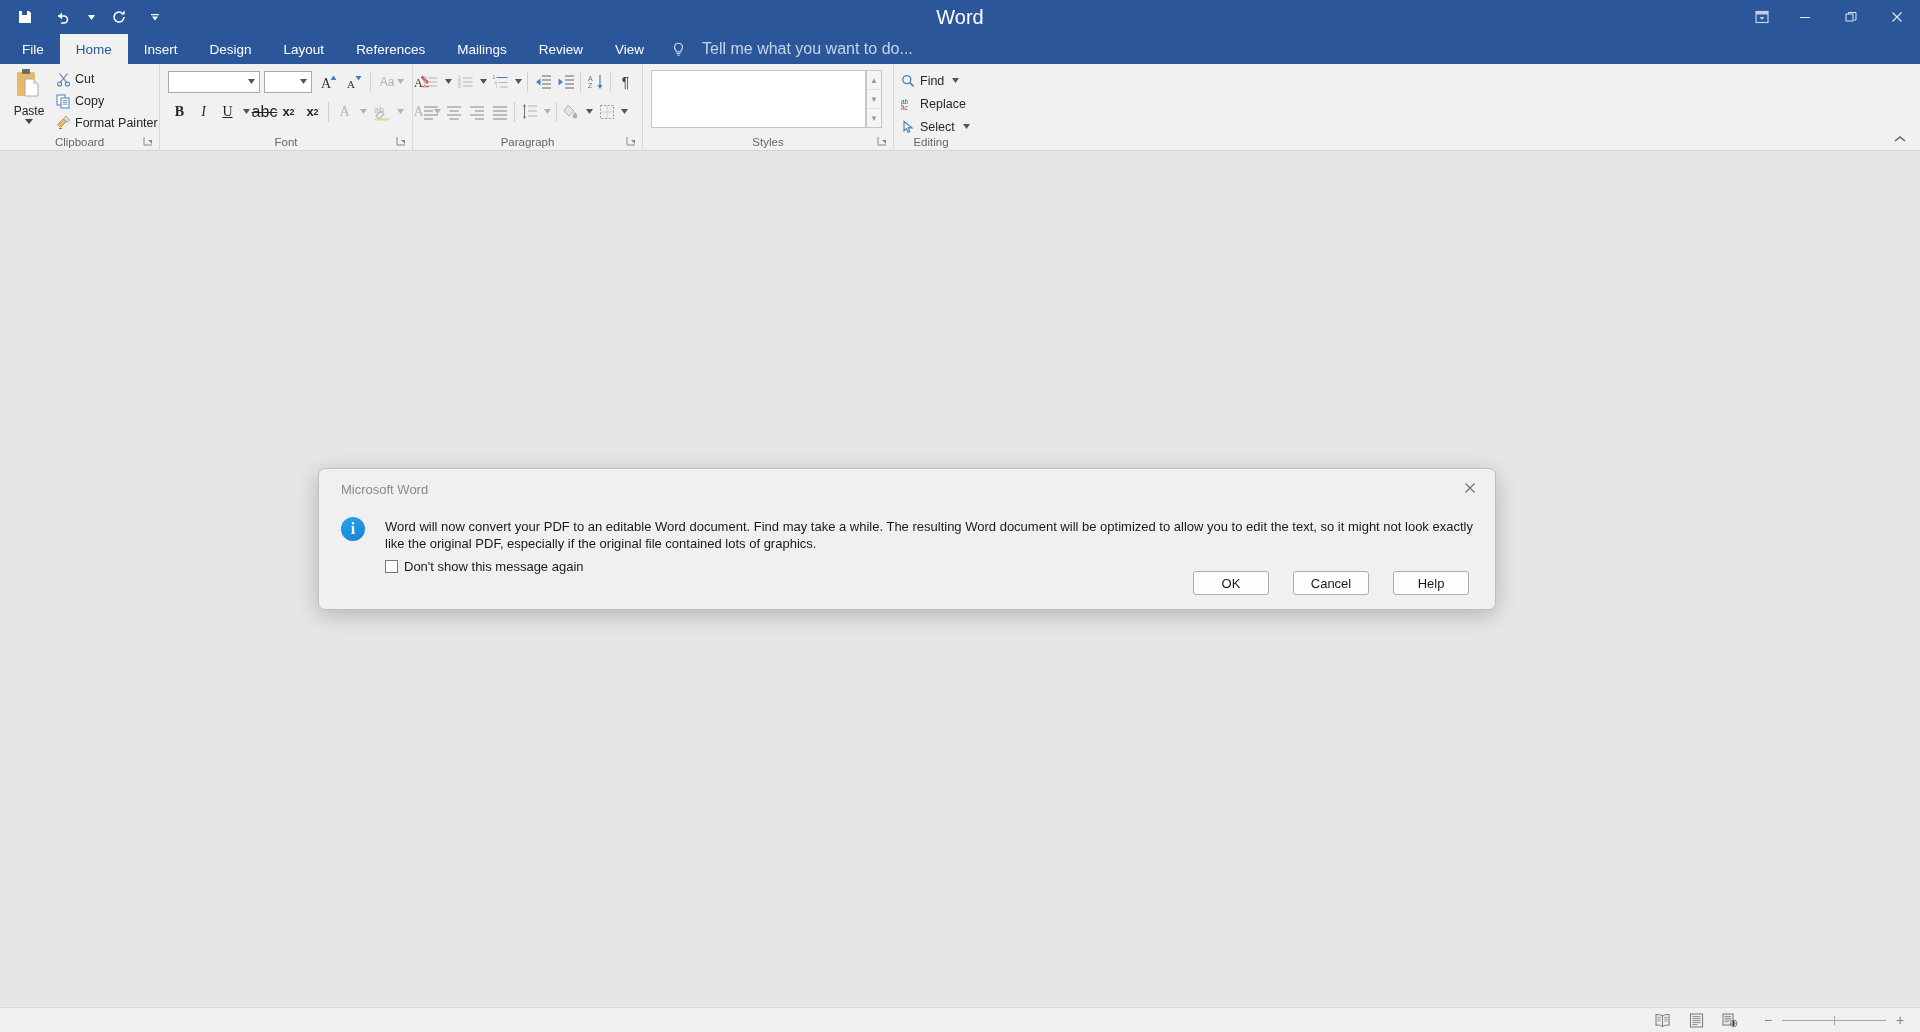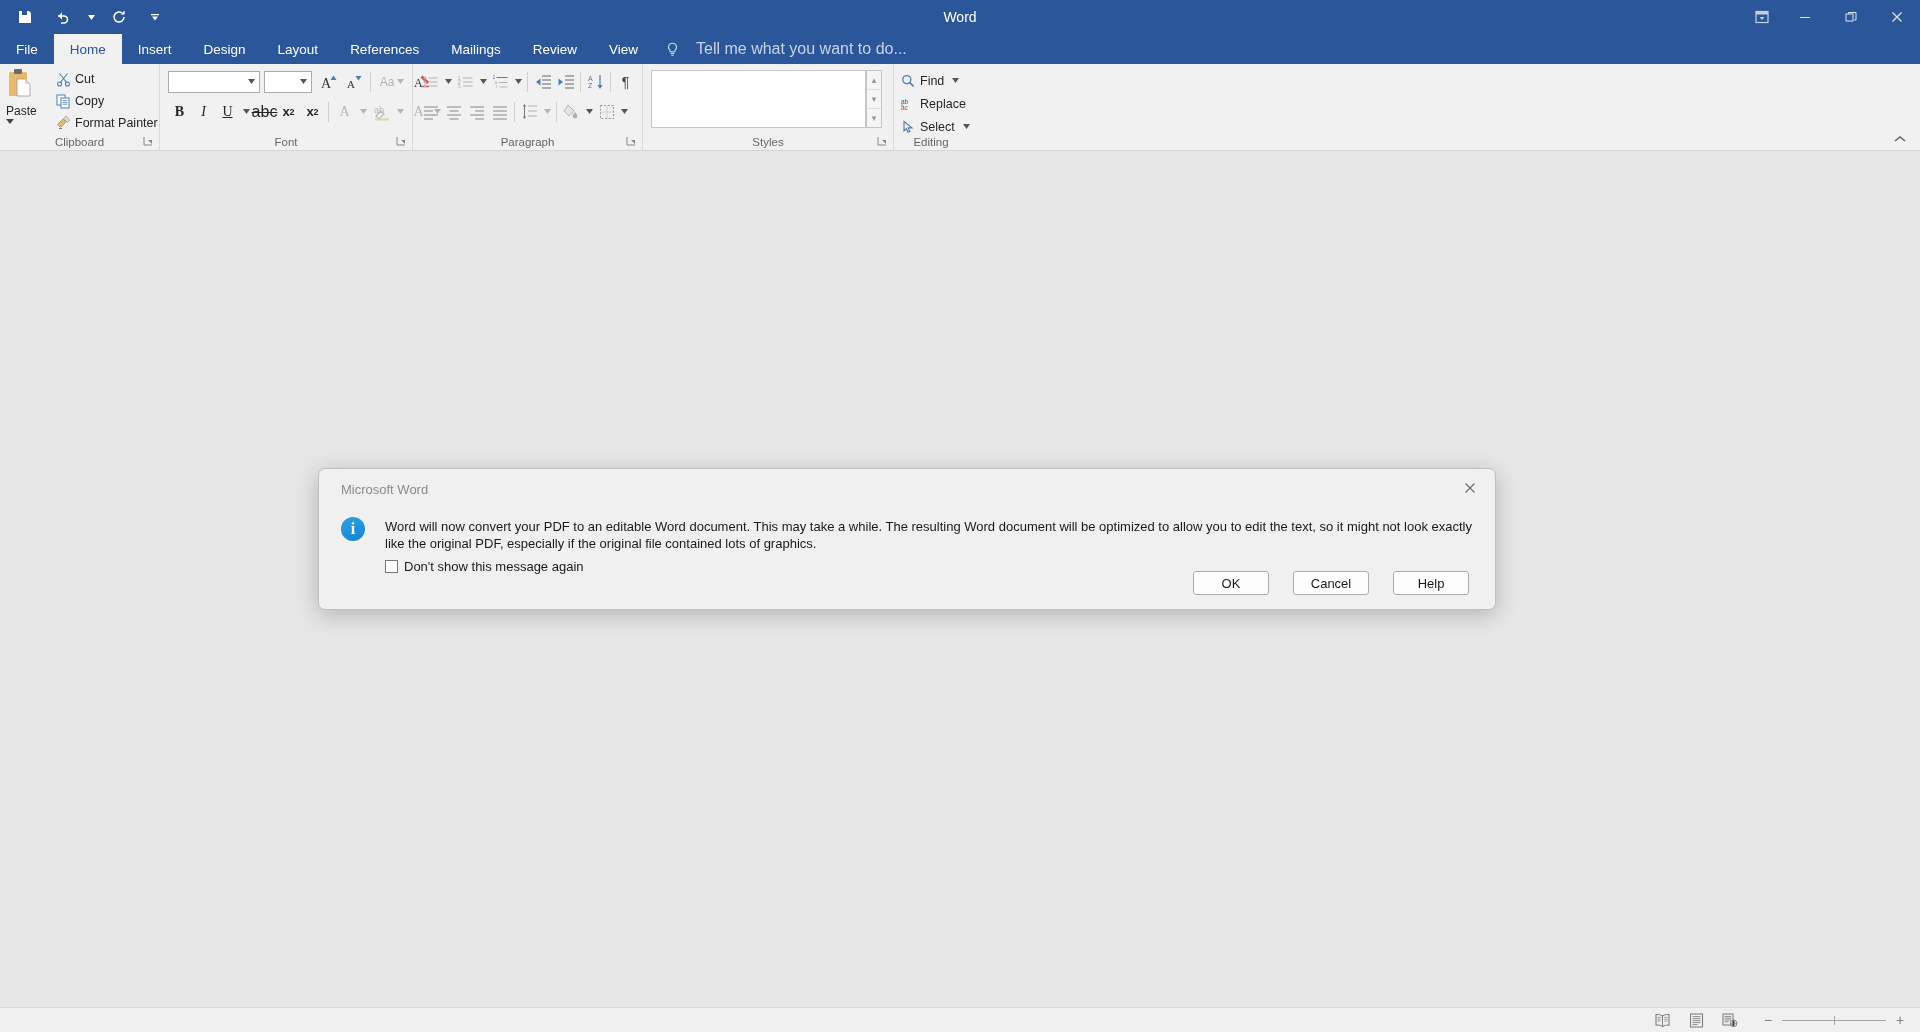--- a/index.html
+++ b/index.html
@@ -20,40 +20,40 @@
   .qat { position: absolute; top: 0; left: 8px; height: 34px; display: flex; align-items: center; gap: 4px; }
   .qat-btn {
     width: 34px; height: 28px;
     display: flex; align-items: center; justify-content: center;
     color: #ffffff; cursor: pointer;
   }
   .qat-dd { width: 14px; height: 28px; display:flex; align-items:center; justify-content:center; cursor:pointer; }
   .app-title {
     position: absolute; top: 0; left: 0; width: 1920px; height: 34px;
     display: flex; align-items: center; justify-content: center;
-    font-size: 14px; color: #ffffff; pointer-events: none;
+    font-size: 20px; color: #ffffff; pointer-events: none;
   }
   .win-controls {
     position: absolute; top: 0; right: 0; height: 34px;
     display: flex; align-items: center;
   }
   .win-btn {
     width: 46px; height: 34px;
     display: flex; align-items: center; justify-content: center;
     color: #dfe6f0; cursor: pointer;
   }
   .ribbon-display { width: 40px; }
 
   
   .tabstrip {
     position: absolute; top: 34px; left: 0;
     width: 1920px; height: 30px;
     background: #2b579a;
   }
-  .tabs { display: flex; align-items: stretch; height: 30px; }
+  .tabs { display: flex; align-items: stretch; height: 30px; padding-left: 6px; }
   .tab {
     padding: 0 16px; height: 30px;
     display: flex; align-items: center;
     font-size: 13.5px; color: #ffffff; cursor: pointer;
     white-space: nowrap;
   }
   .tab.file { background: #2b579a; }
   .tab.active { background: #f1f1f1; color: #2b579a; }
   .tellme {
     display: flex; align-items: center; gap: 17px;
@@ -87,21 +87,21 @@
     position: absolute; right: 10px; bottom: 2px;
     width: 20px; height: 18px; cursor: pointer;
     color: #666; display:flex; align-items:center; justify-content:center;
   }
 
   
   .g-clipboard { left: 0; width: 160px; }
   .paste-btn {
     position: absolute; left: 6px; top: 4px;
     width: 46px; height: 62px;
-    display: flex; flex-direction: column; align-items: flex-start;
+    display: flex; flex-direction: column; align-items: center;
     cursor: pointer; font-size: 12px; color: #262626;
   }
   .clip-items { position: absolute; left: 54px; top: 4px; }
   .clip-item {
     display: flex; align-items: center; gap: 4px;
     height: 22px; padding: 0 6px 0 2px;
     font-size: 12.5px; color: #262626; cursor: pointer;
     white-space: nowrap;
   }
 
@@ -728,21 +728,21 @@
 <div class="dlg-overlay">
   <div class="dialog">
     <div class="dlg-title">Microsoft Word</div>
     <div class="dlg-close">
       <svg width="12" height="12" viewBox="0 0 12 12">
           <path stroke="#6a6a6a" stroke-width="1.1" d="M1.5 1.5 10.5 10.5M10.5 1.5 1.5 10.5"></path>
         </svg>
     </div>
     <div class="dlg-body">
       <div class="info-icon">i</div>
-      <div class="dlg-msg">Word will now convert your PDF to an editable Word document. This may take a while. The resulting Word document will be optimized to allow you to edit the text, so it might not look exactly like the original PDF, especially if the original file contained lots of graphics.</div>
+      <div class="dlg-msg">Word will now convert your PDF to an editable Word document. Find may take a while. The resulting Word document will be optimized to allow you to edit the text, so it might not look exactly like the original PDF, especially if the original file contained lots of graphics.</div>
       <label class="dlg-check">
         <span class="checkbox"></span>
         <span>Don't show this message again</span>
       </label>
     </div>
     <div class="dlg-buttons">
       <div class="dlg-btn">OK</div>
       <div class="dlg-btn">Cancel</div>
       <div class="dlg-btn">Help</div>
     </div>

